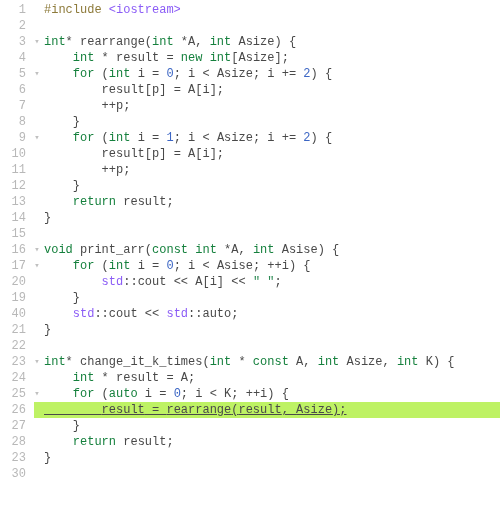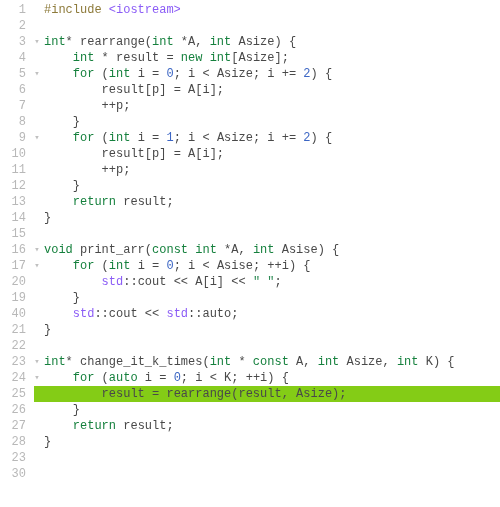--- a/index.html
+++ b/index.html
@@ -28,21 +28,21 @@
   }
   .line {
     height: 16px;
     line-height: 16px;
     white-space: pre;
     position: relative;
   }
   .code-area .line {
     padding-left: 10px;
   }
-  .hl-line { background: #84cc16; }
+  .hl-line { background: #bef264; text-decoration: underline; }
   .fold-mark {
     position: absolute;
     left: -2px;
     top: 0;
     color: #c0c0c0;
     font-size: 9px;
     width: 10px;
     text-align: center;
   }
   .c-pp { color: #8d7a3a; }
@@ -107,19 +107,20 @@
       <div class="line"><span class="c-op">}</span></div>
       <div class="line"></div>
       <div class="line"><span class="fold-mark">▾</span><span class="c-kw">void</span><span class="c-id"> print_arr</span><span class="c-op">(</span><span class="c-kw">const</span><span class="c-op"> </span><span class="c-kw">int</span><span class="c-op"> *</span><span class="c-id">A</span><span class="c-op">, </span><span class="c-kw">int</span><span class="c-id"> Asise</span><span class="c-op">) {</span></div>
       <div class="line"><span class="fold-mark">▾</span><span>    </span><span class="c-kw">for</span><span class="c-op"> (</span><span class="c-kw">int</span><span class="c-id"> i</span><span class="c-op"> = </span><span class="c-num">0</span><span class="c-op">; </span><span class="c-id">i</span><span class="c-op"> &lt; </span><span class="c-id">Asise</span><span class="c-op">; ++</span><span class="c-id">i</span><span class="c-op">) {</span></div>
       <div class="line"><span>        </span><span class="c-ns">std</span><span class="c-op">::</span><span class="c-id">cout</span><span class="c-op"> &lt;&lt; </span><span class="c-id">A</span><span class="c-op">[</span><span class="c-id">i</span><span class="c-op">] &lt;&lt; </span><span class="c-str">" "</span><span class="c-op">;</span></div>
       <div class="line"><span>    </span><span class="c-op">}</span></div>
       <div class="line"><span>    </span><span class="c-ns">std</span><span class="c-op">::</span><span class="c-id">cout</span><span class="c-op"> &lt;&lt; </span><span class="c-ns">std</span><span class="c-op">::</span><span class="c-id">auto</span><span class="c-op">;</span></div>
       <div class="line"><span class="c-op">}</span></div>
       <div class="line"></div>
       <div class="line"><span class="fold-mark">▾</span><span class="c-kw">int</span><span class="c-op">* </span><span class="c-id">change_it_k_times</span><span class="c-op">(</span><span class="c-kw">int</span><span class="c-op"> * </span><span class="c-kw">const</span><span class="c-id"> A</span><span class="c-op">, </span><span class="c-kw">int</span><span class="c-id"> Asize</span><span class="c-op">, </span><span class="c-kw">int</span><span class="c-id"> K</span><span class="c-op">) {</span></div>
+      <div class="line"><span>    </span><span class="c-kw">int</span><span class="c-op"> * </span><span class="c-id">result</span><span class="c-op"> = </span><span class="c-id">A</span><span class="c-op">;</span></div>
       <div class="line"><span class="fold-mark">▾</span><span>    </span><span class="c-kw">for</span><span class="c-op"> (</span><span class="c-kw">auto</span><span class="c-id"> i</span><span class="c-op"> = </span><span class="c-num">0</span><span class="c-op">; </span><span class="c-id">i</span><span class="c-op"> &lt; </span><span class="c-id">K</span><span class="c-op">; ++</span><span class="c-id">i</span><span class="c-op">) {</span></div>
       <div class="line hl-line"><span>        </span><span class="c-id">result</span><span class="c-op"> = </span><span class="c-id">rearrange</span><span class="c-op">(</span><span class="c-id">result</span><span class="c-op">, </span><span class="c-id">Asize</span><span class="c-op">);</span></div>
       <div class="line"><span>    </span><span class="c-op">}</span></div>
       <div class="line"><span>    </span><span class="c-kw">return</span><span class="c-id"> result</span><span class="c-op">;</span></div>
       <div class="line"><span class="c-op">}</span></div>
     </div>
 </div>
 
 </body></html>

